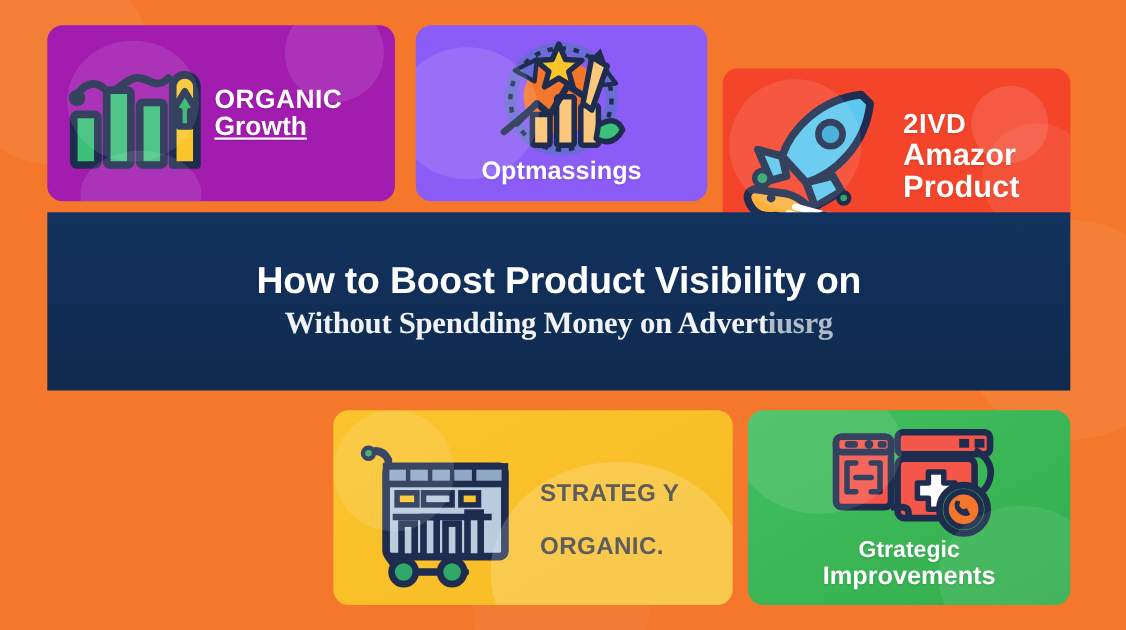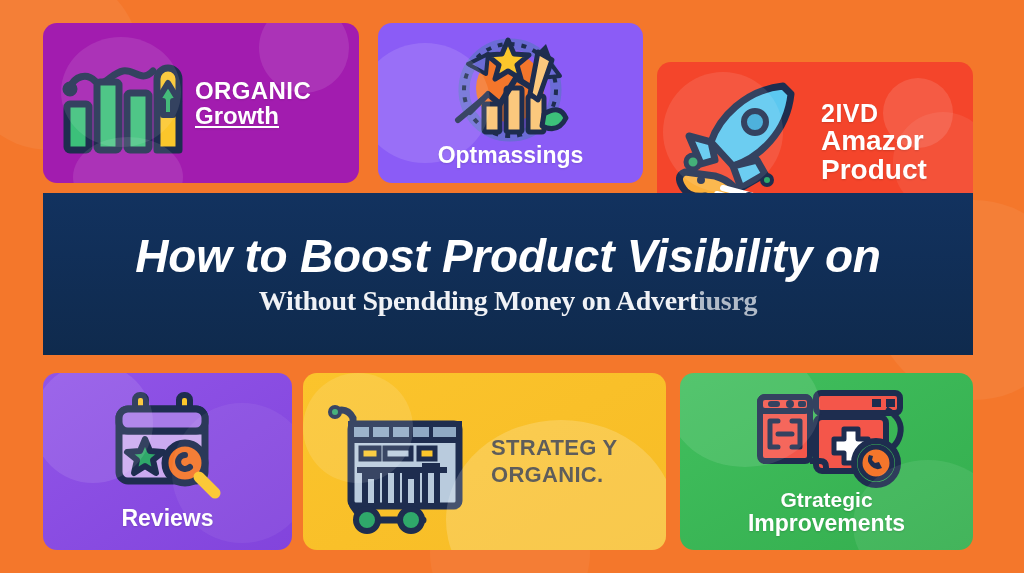--- a/index.html
+++ b/index.html
@@ -99,26 +99,25 @@
     position: absolute;
     left: 43px; top: 193px; width: 930px; height: 162px;
     background: #11305C;
     background: linear-gradient(180deg, #12325F 0%, #0F2A4D 100%);
     display: flex; flex-direction: column;
     align-items: center; justify-content: center;
     gap: 6px;
   }
   #title-line1 {
     color: #FFFFFF;
-    font-size: 46px;
+    font-size: 34px;
     font-weight: 700;
     letter-spacing: -0.2px;
     white-space: nowrap;
     line-height: 1.05;
-    font-style: italic;
   }
   #title-line2 {
     color: #F0F2F6;
     font-family: "Liberation Serif", serif;
     font-size: 28px;
     font-weight: 700;
     white-space: nowrap;
     line-height: 1.05;
     letter-spacing: -0.3px;
   }
@@ -146,21 +145,21 @@
     background: linear-gradient(150deg,#FBC42C 0%, #F7BC26 100%);
   }
   #card-strategy .inner {
     display: flex; align-items: center; gap: 22px;
     padding: 0 20px; width: 100%;
   }
   #card-strategy .label {
     color: #3B3A38; line-height: 1.22;
     font-weight: 700; font-size: 22px; letter-spacing: .3px;
   }
-  #card-strategy .label span { display: block; }
+  #card-strategy .label span { display: block; margin-top: 22px; }
 
   #card-improve {
     left: 680px; top: 373px; width: 293px; height: 177px;
     background: #3BB757;
     background: linear-gradient(150deg,#41BF5E 0%, #34AE4E 100%);
     flex-direction: column;
   }
   #card-improve .label {
     color: #FFFFFF; line-height: 1.06;
     text-align: center;
@@ -278,43 +277,20 @@
     </div>
   </div>
 
   <div id="title-banner">
     <div id="title-line1">How to Boost Product Visibility on</div>
     <div id="title-line2">
       <span>Without Spendding Money on Advert</span><span class="smudge">iusrg</span>
     </div>
   </div>
 
-  <div class="card" id="card-reviews">
-    <div class="sheen" style="left:-10px; top:-10px; width:120px; height:120px; background:rgba(255,255,255,0.10);"></div>
-    <div class="sheen" style="right:-20px; top:30px; width:140px; height:140px; background:rgba(255,255,255,0.06);"></div>
-    <span>
-      <svg width="118" height="112" viewBox="0 0 118 112">
-
-        <rect x="26" y="4" width="11" height="28" rx="5" fill="#FBC62B" stroke="#1E2D4F" stroke-width="6"></rect>
-        <rect x="70" y="4" width="11" height="28" rx="5" fill="#FBC62B" stroke="#1E2D4F" stroke-width="6"></rect>
-
-        <rect x="10" y="18" width="86" height="72" rx="9" fill="#CBAAF0" stroke="#1E2D4F" stroke-width="7"></rect>
-        <path d="M10 40 H96" stroke="#1E2D4F" stroke-width="7"></path>
-        <rect x="10" y="18" width="86" height="22" rx="9" fill="#A87BE8" stroke="#1E2D4F" stroke-width="7"></rect>
-
-        <path d="M36 48 L41 60 L54 61 L44 69 L47 82 L36 75 L25 82 L28 69 L18 61 L31 60 z" fill="#2FA86A" stroke="#1E2D4F" stroke-width="6" stroke-linejoin="round"></path>
-
-        <circle cx="76" cy="72" r="20" fill="#F4762B" stroke="#1E2D4F" stroke-width="7"></circle>
-        <path d="M76 64 a7 7 0 1 0 5 12" fill="none" stroke="#1E2D4F" stroke-width="6" stroke-linecap="round"></path>
-        <path d="M90 86 L106 102" stroke="#FBC62B" stroke-width="11" stroke-linecap="round"></path>
-        <path d="M90 86 L106 102" stroke="#1E2D4F" stroke-width="5" stroke-linecap="round" opacity="0"></path>
-      </svg>
-    </span>
-    <div class="label">Reviews</div>
-  </div>
 
   <div class="card" id="card-strategy">
     <div class="sheen" style="right:-10px; bottom:-70px; width:230px; height:200px; background:rgba(255,255,255,0.18);"></div>
     <div class="sheen" style="left:0px; top:0px; width:110px; height:110px; background:rgba(255,255,255,0.12);"></div>
     <div class="inner">
       <span>
         <svg width="146" height="132" viewBox="0 0 146 132">
 
           <path d="M10 16 q14 -6 20 6 v12" fill="none" stroke="#1E2D4F" stroke-width="7" stroke-linecap="round"></path>
           <circle cx="12" cy="16" r="5" fill="#2FA86A" stroke="#1E2D4F" stroke-width="4"></circle>

